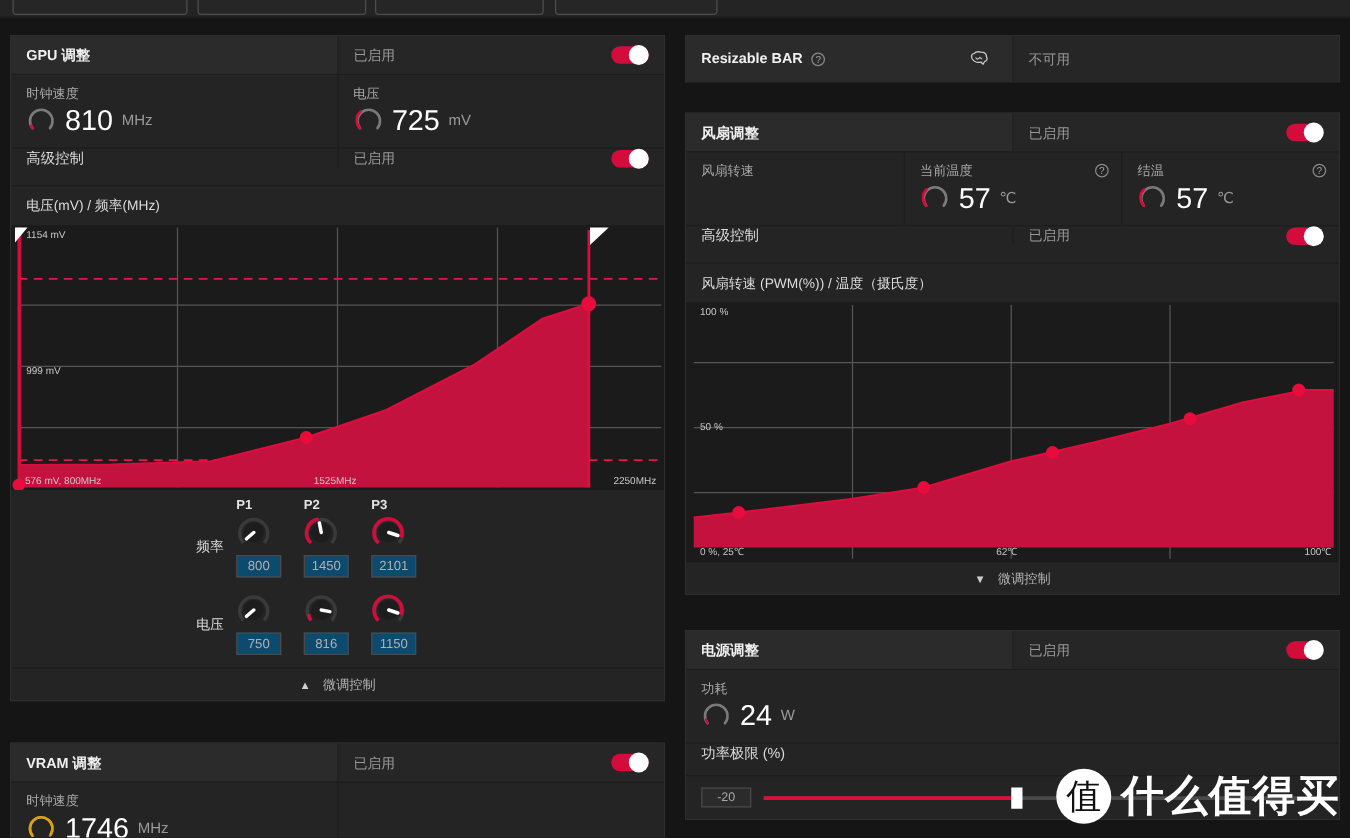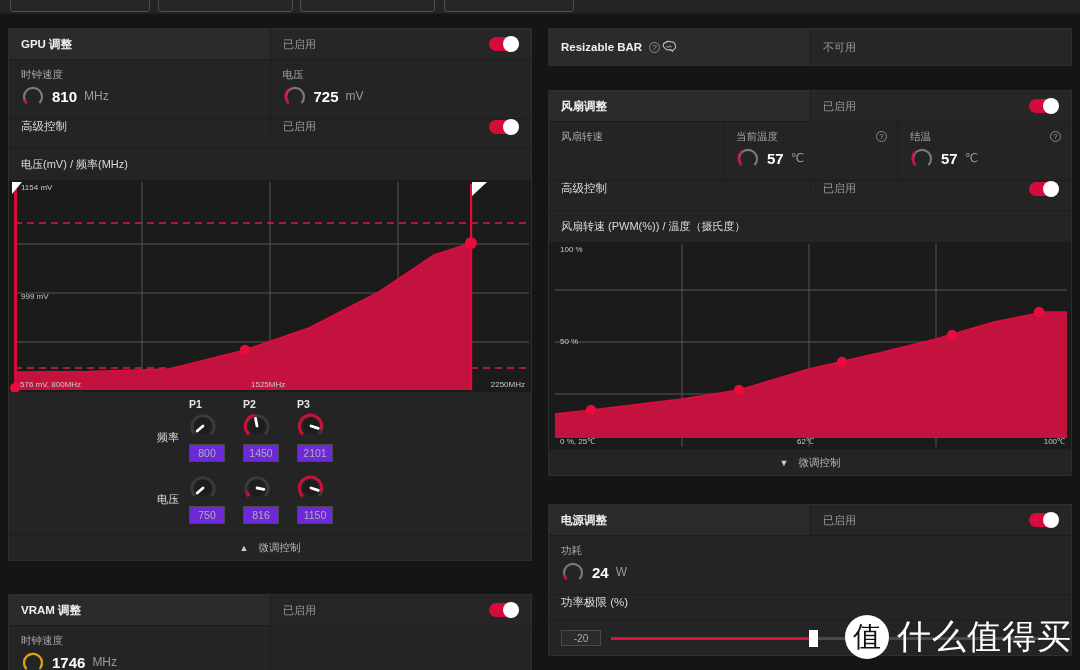--- a/index.html
+++ b/index.html
@@ -48,21 +48,21 @@
   
   .toggle { width:30px; height:14px; border-radius:7px; background:#d30c3c; position:relative; }
   .toggle .knob { position:absolute; right:0px; top:-1px; width:16px; height:16px; border-radius:50%; background:#fff; }
 
   
   .metrics { display:flex; border-top:1px solid #1d1d1d; background:#242424; }
   .metric { flex:1; padding:8px 12px 10px 12px; position:relative; border-right:1px solid #1d1d1d; }
   .metric:last-child { border-right:none; }
   .metric .mlabel { font-size:10.5px; color:#a8a8a8; margin-bottom:2px; }
   .metric .mval { display:flex; align-items:center; gap:7px; }
-  .metric .num { font-size:15px; color:#ffffff; font-weight:700; line-height:1; letter-spacing:0px;}
+  .metric .num { font-size:23px; color:#ffffff; font-weight:400; line-height:1; letter-spacing:0px;}
   .metric .unit { font-size:12px; color:#9a9a9a; }
   .qmark {
     position:absolute; right:10px; top:9px; width:11px; height:11px;
     border:1px solid #8a8a8a; border-radius:50%;
     font-size:8px; color:#a0a0a0; text-align:center; line-height:10px;
   }
 
   .gauge { width:24px; height:24px; flex:0 0 24px; }
 
   
@@ -73,41 +73,41 @@
              height:26px; background:#242424; border-top:1px solid #1d1d1d;
              font-size:10.5px; color:#b4b4b4; }
   .chev { font-size:9px; color:#cfcfcf; }
 
   
   .knobgrid { background:#242424; padding:6px 0 10px 0; }
   .kline { display:flex; align-items:center; }
   .kline .rowlbl { width:180px; text-align:right; padding-right:10px; font-size:11px; color:#dcdcdc; }
   .kcell { width:44px; margin-right:10px; display:flex; flex-direction:column; align-items:flex-start; }
   .kcell .ktitle { font-size:10.5px; color:#e4e4e4; font-weight:bold; }
-  .kbox { width:36px; height:18px; border:1px solid #4a4a4a; background:#6d28d9;
+  .kbox { width:36px; height:18px; border:1px solid #4a4a4a; background:#0c4a6e;
           font-size:10.5px; color:#b0b0b0; display:flex; align-items:center; justify-content:center; }
   .knob { width:28px; height:28px; }
 
   
   .sliderrow { display:flex; align-items:center; gap:10px; padding:9px 12px; background:#242424; border-top:1px solid #1d1d1d;}
   .valbox { width:40px; height:16px; border:1px solid #4a4a4a; background:#2b2b2b;
             font-size:10px; color:#a8a8a8; display:flex; align-items:center; justify-content:center; }
   .track { position:relative; flex:1; height:3px; background:#4a4a4a; }
   .trackfill { position:absolute; left:0; top:0; height:3px; background:#e00c3c; }
   .thumb { position:absolute; top:-7px; width:9px; height:17px; background:#fff; }
 
   
   .topbar { position:absolute; top:0; left:0; width:1080px; height:14px; background:#242424; border-bottom:1px solid #1d1d1d; }
   .topchip { position:absolute; top:-10px; height:22px; border:1px solid #4d4d4d; border-radius:3px; background:#262626; }
 
   .wm { position:absolute; right:8px; bottom:10px; display:flex; align-items:center; gap:8px; }
   .wmcircle { width:44px; height:44px; border-radius:50%; background:#fff; color:#111;
               font-size:28px; display:flex; align-items:center; justify-content:center;
               font-family:"DejaVu Sans", sans-serif;}
-  .wmtext { font-size:34px; color:#fff; font-weight:normal; letter-spacing:1px;}
+  .wmtext { font-size:34px; color:#fff; font-weight:bold; letter-spacing:1px;}
 
   .axlabel { position:absolute; font-size:8px; color:#c8c8c8; font-family:"Liberation Sans", sans-serif;}
 </style>
 </head>
 <body>
 
 <div class="root">
 
   <div class="topbar">
     <div class="topchip" style="left:10px; width:140px;"></div>
@@ -311,21 +311,21 @@
         </div>
         <div class="metric"></div>
       </div>
     </div>
   </div>
 
   <div class="col col-right">
 
     <div class="card" style="position:absolute; top:28px; left:0; width:524px;">
       <div class="hdrrow" style="height:36px;">
-        <div class="lbl" style="padding-right:18px;">
+        <div class="lbl" style="justify-content:space-between; padding-right:18px;">
           <span style="display:flex; align-items:center; gap:7px;">
             <span>Resizable BAR</span>
             <span style="width:11px;height:11px;border:1px solid #8a8a8a;border-radius:50%;font-size:8px;color:#a0a0a0;text-align:center;line-height:10px;font-weight:normal;">?</span>
           </span>
           <svg width="18" height="14" viewBox="0 0 20 16">
             <path d="M4 8 Q2 4 6 3 Q8 0.8 12 2 Q17 2 17 6 Q19 9 15 11 L14 13 L12 11 Q7 12.5 4 8 Z" fill="none" stroke="#c9c9c9" stroke-width="1.2" stroke-linejoin="round"></path>
             <path d="M7 7 L9 8.5 L11 6.8 L13 8.2" fill="none" stroke="#c9c9c9" stroke-width="1"></path>
           </svg>
         </div>
         <div class="state">

